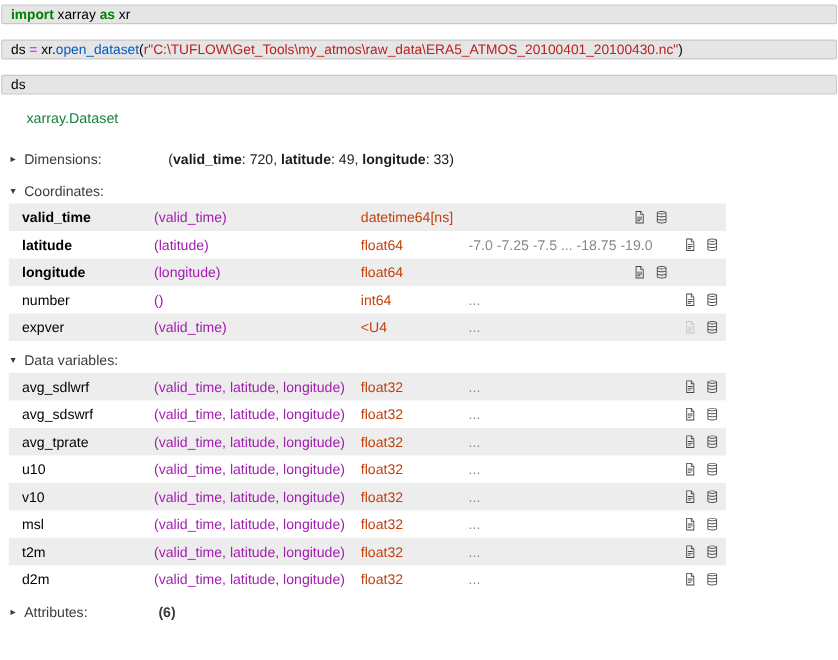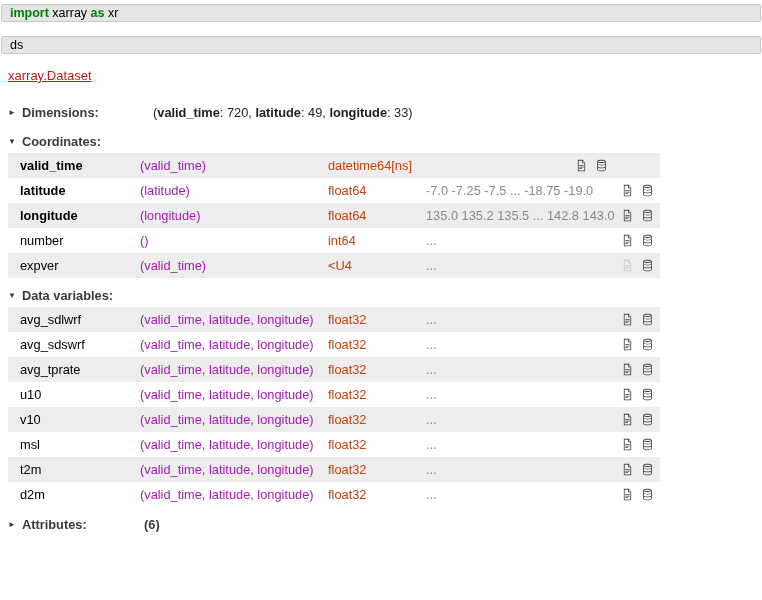--- a/index.html
+++ b/index.html
@@ -23,26 +23,26 @@
     font-size: 12.5px; line-height: 16px;
     white-space: pre; color: #000;
   }
   .tok-kw  { color: #008000; font-weight: bold; }
   .tok-op  { color: #AA22FF; }
   .tok-fn  { color: #005cc5; }
   .tok-str { color: #BA2121; }
 
   
   .xr-wrap { margin-left: 8px; width: 652px; }
-  .xr-title { color: #b91c1c; font-size: 13px; margin: 8px 0 18px 0; text-decoration: underline; }
+  .xr-title { color: #15803d; font-size: 13px; margin: 8px 0 18px 16px; }
 
   .xr-section { margin: 0 0 6px 0; }
   .sec-header { display: flex; align-items: center; padding: 4px 0; line-height: 15px; cursor: pointer; }
   .caret { width: 14px; font-size: 8px; color: #3c3c3c; flex: 0 0 14px; }
-  .sec-label { width: 118px; flex: 0 0 118px; font-weight: 700; color: #3a3a3a; }
+  .sec-label { width: 118px; flex: 0 0 118px; font-weight: 400; color: #3a3a3a; }
   .dims-summary { color: #1d1d1d; white-space: nowrap; margin-left: 13px; }
   .dims-summary .b { font-weight: bold; }
   .sec-count { color: #3a3a3a; font-weight: 600; margin-left: 4px; }
 
   .xr-list { }
   .xr-row {
     display: grid;
     grid-template-columns: 120px 188px 96px 1fr 46px;
     align-items: center;
     padding: 5px 0 5px 12px;
@@ -58,20 +58,21 @@
   .xr-icon { display: inline-flex; cursor: pointer; color: #444; }
   .xr-icon.faded { color: #c6c6c6; }
   .xr-icon svg { display: block; }
 </style>
 </head>
 <body>
 
 <div class="page">
 
   <div class="code-cell"><span class="tok-kw">import</span><span> xarray </span><span class="tok-kw">as</span><span> xr</span></div>
+  <div class="code-cell"><span>ds </span><span class="tok-op">=</span><span> xr.</span><span class="tok-fn">open_dataset</span><span>(</span><span class="tok-str">r"C:\TUFLOW\Get_Tools\my_atmos\raw_data\ERA5_ATMOS_20100401_20100430.nc"</span><span>)</span></div>
   <div class="code-cell"><span>ds</span></div>
 
   <div class="xr-wrap">
 
     <div class="xr-title">xarray.Dataset</div>
 
     <div class="xr-section">
       <div class="sec-header">
         <span class="caret">►</span>
         <span class="sec-label">Dimensions:</span>
@@ -119,21 +120,20 @@
                 <svg viewBox="0 0 16 16" width="13" height="13">
                   <path fill="currentColor" d="M8 1C5 1 2.6 1.8 2.6 2.9v10.2C2.6 14.2 5 15 8 15s5.4-.8 5.4-1.9V2.9C13.4 1.8 11 1 8 1zM8 2c2.7 0 4.4.6 4.4.9S10.7 3.8 8 3.8s-4.4-.6-4.4-.9S5.3 2 8 2zm4.4 11.1c0 .3-1.7.9-4.4.9s-4.4-.6-4.4-.9v-2.4c1 .5 2.6.8 4.4.8s3.4-.3 4.4-.8v2.4zm0-3.5c0 .3-1.7.9-4.4.9s-4.4-.6-4.4-.9V7.2c1 .5 2.6.8 4.4.8s3.4-.3 4.4-.8v2.4zm0-3.5c0 .3-1.7.9-4.4.9s-4.4-.6-4.4-.9V3.9c1 .5 2.6.9 4.4.9s3.4-.4 4.4-.9v2.2z"></path>
                 </svg>
               </span>
             </span>
           </div>
           <div class="xr-row shaded">
             <span class="xr-name bold">longitude</span>
             <span class="xr-dims">(longitude)</span>
             <span class="xr-dtype">float64</span>
-            <span class="xr-preview">135.0 135.2 135.5 ... 142.8 143.0</span>
             <span class="xr-icons">
               <span class="xr-icon">
                 <svg viewBox="0 0 16 16" width="13" height="13">
                   <path fill="currentColor" d="M9.7 1H3.5v14h9V4.8L9.7 1zm1.8 13h-7V2h4.2v3.3h2.8V14zM9.7 4.3V2.2l2.1 2.1H9.7z"></path>
                   <path fill="currentColor" d="M5.3 7.4h5.4v1H5.3zM5.3 9.4h5.4v1H5.3zM5.3 11.4h3.4v1H5.3z"></path>
                 </svg>
               </span>
               <span class="xr-icon">
                 <svg viewBox="0 0 16 16" width="13" height="13">
                   <path fill="currentColor" d="M8 1C5 1 2.6 1.8 2.6 2.9v10.2C2.6 14.2 5 15 8 15s5.4-.8 5.4-1.9V2.9C13.4 1.8 11 1 8 1zM8 2c2.7 0 4.4.6 4.4.9S10.7 3.8 8 3.8s-4.4-.6-4.4-.9S5.3 2 8 2zm4.4 11.1c0 .3-1.7.9-4.4.9s-4.4-.6-4.4-.9v-2.4c1 .5 2.6.8 4.4.8s3.4-.3 4.4-.8v2.4zm0-3.5c0 .3-1.7.9-4.4.9s-4.4-.6-4.4-.9V7.2c1 .5 2.6.8 4.4.8s3.4-.3 4.4-.8v2.4zm0-3.5c0 .3-1.7.9-4.4.9s-4.4-.6-4.4-.9V3.9c1 .5 2.6.9 4.4.9s3.4-.4 4.4-.9v2.2z"></path>

